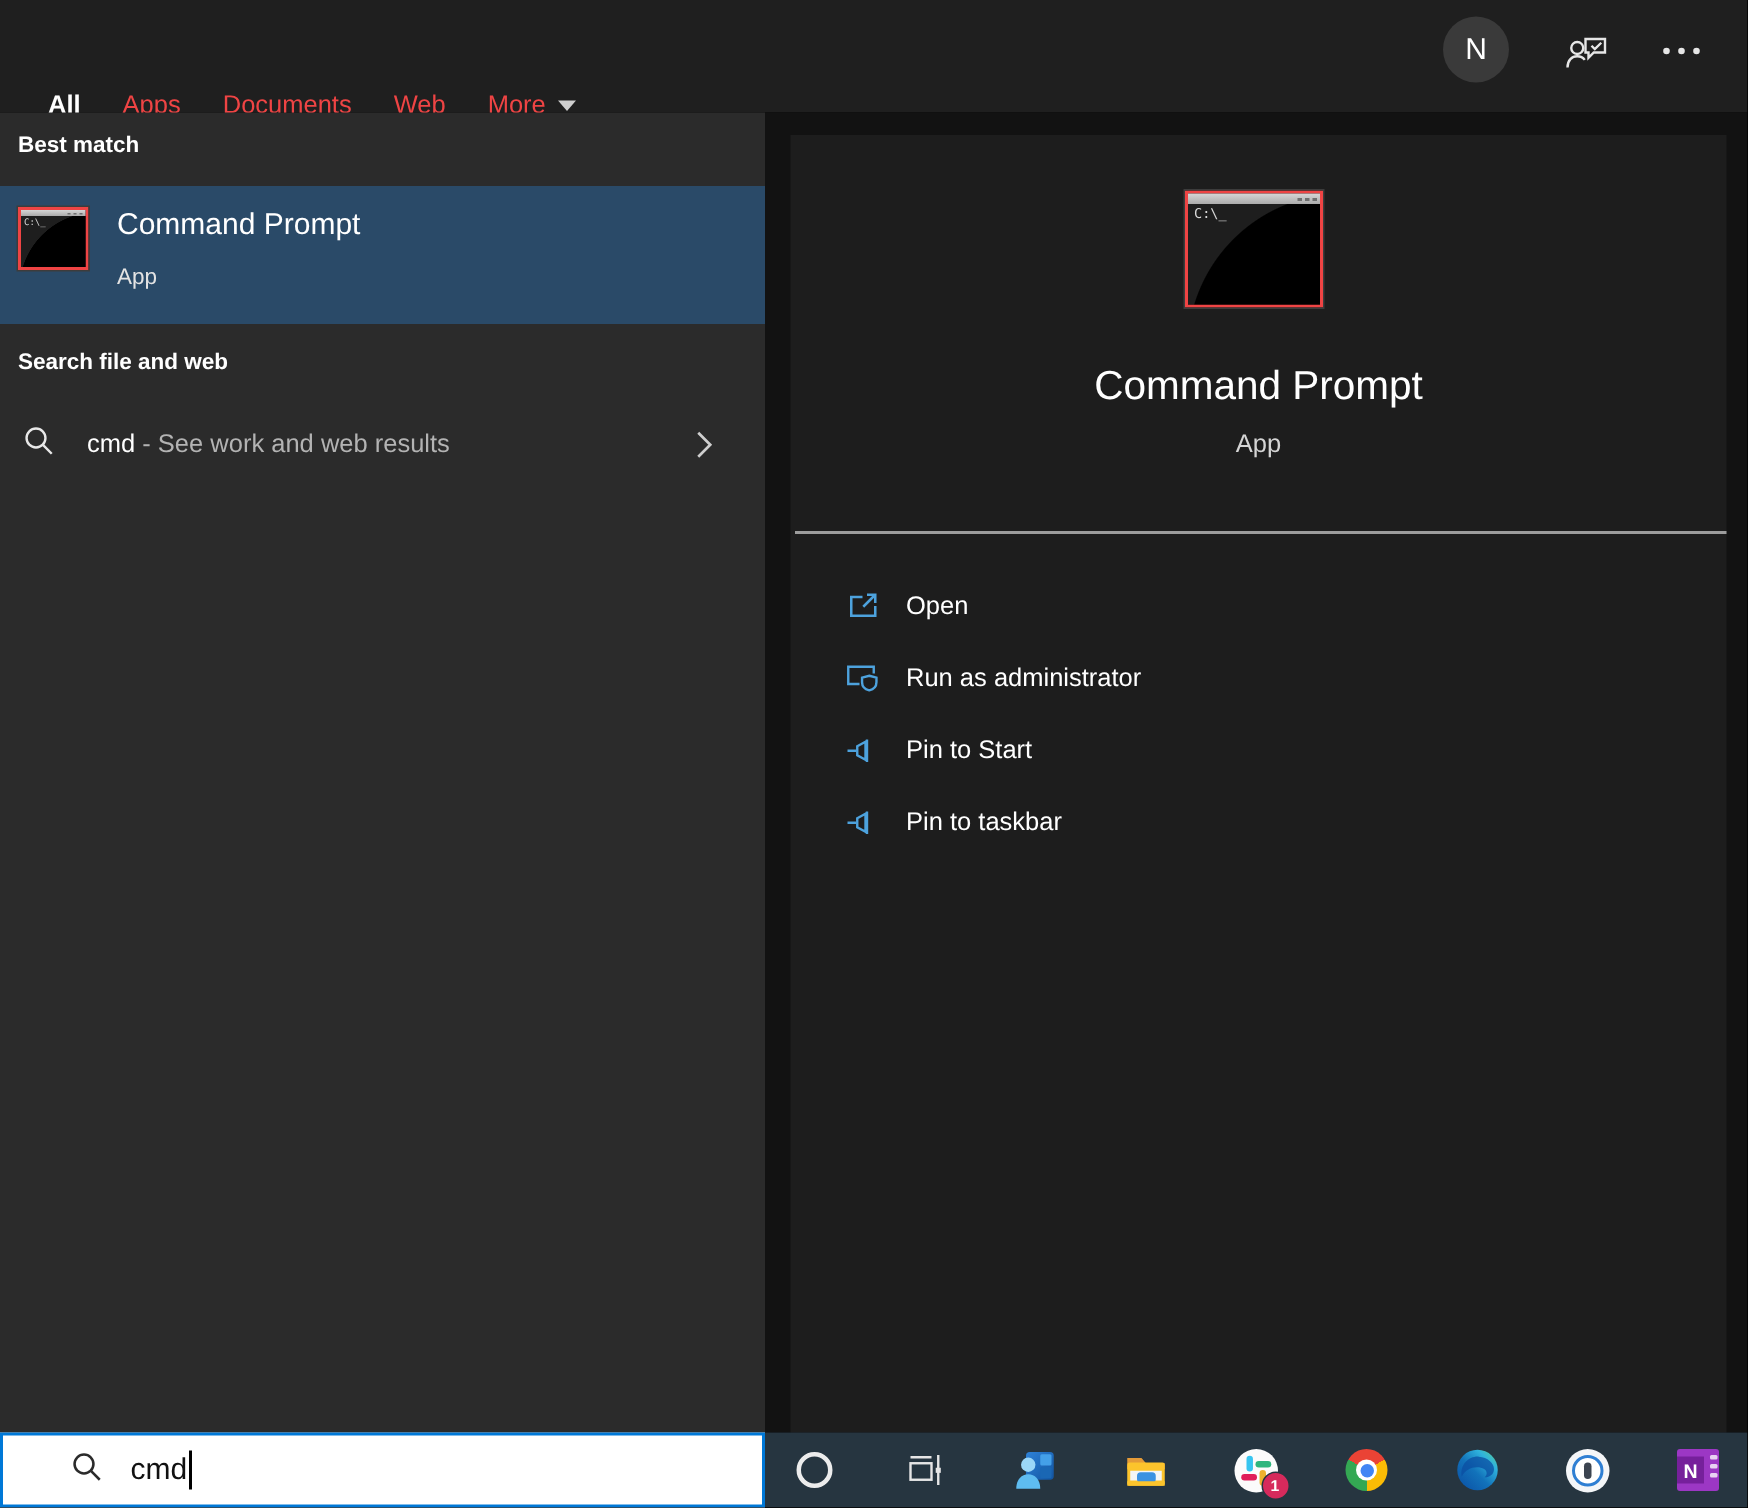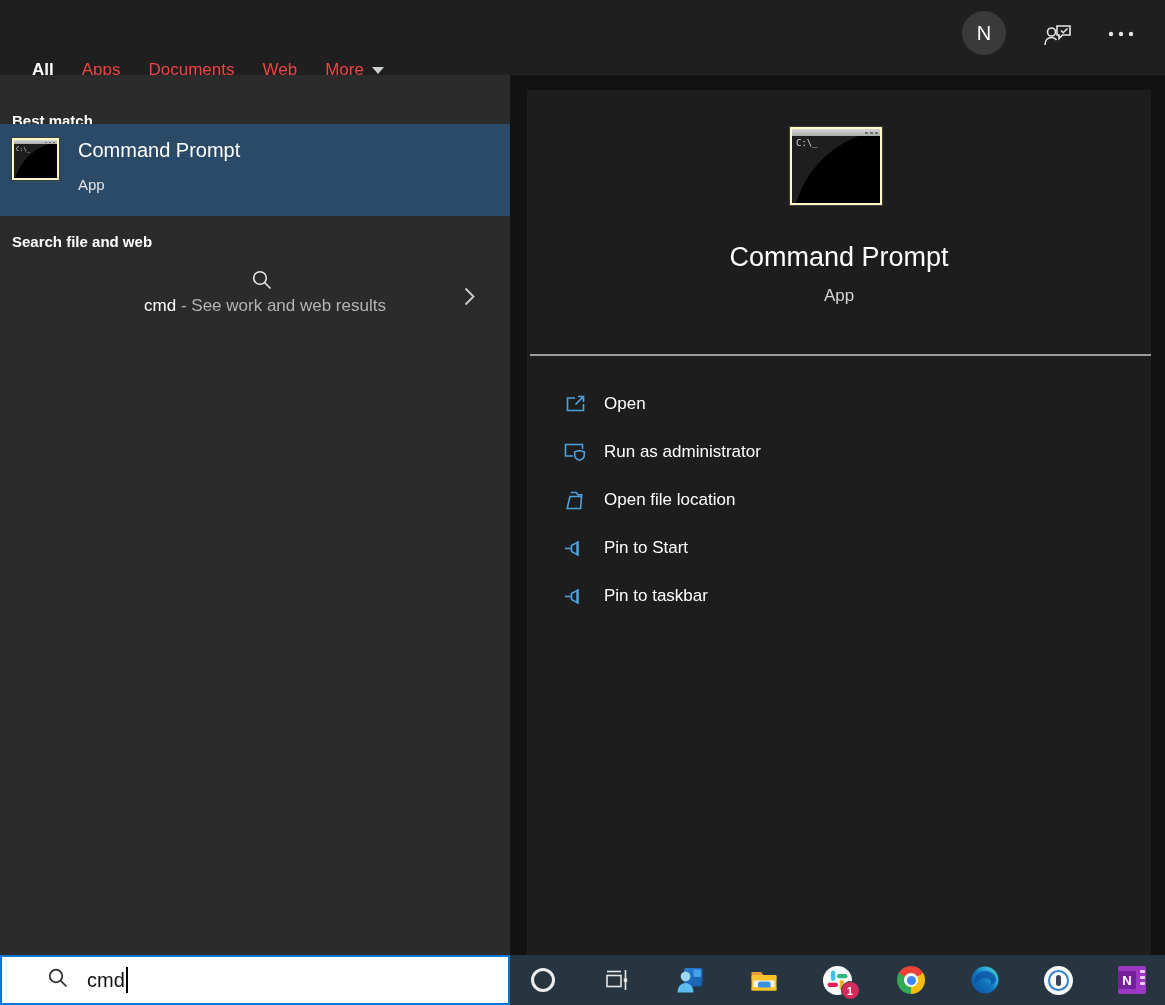--- a/index.html
+++ b/index.html
@@ -18,40 +18,40 @@
   .fb-icon { position:absolute; left:1042px; top:19px; }
   .ellipsis { position:absolute; left:1106px; top:26px; }
 
   
   .left-pane { position:absolute; left:0; top:75px; width:510px; height:880px; background:#2b2b2b; }
   .section-header { position:absolute; left:12px; font-size:15px; font-weight:bold; color:#fff; }
   .best-row { position:absolute; left:0; top:49px; width:510px; height:92px; background:#2a4a68; }
   .best-row .cmd-window { position:absolute; left:12px; top:14px; }
   .best-title { position:absolute; left:78px; top:15px; font-size:20px; color:#fff; }
   .best-sub { position:absolute; left:78px; top:52px; font-size:15px; color:#e3e3e3; }
-  .sugg-row { position:absolute; left:0; top:193px; width:510px; height:56px; display:flex; align-items:center;flex-direction:column; }
+  .sugg-row { position:absolute; left:0; top:193px; width:510px; height:56px; display:flex; align-items:center; }
   .sugg-row .mag { margin-left:14px; }
   .sugg-text { margin-left:20px; font-size:17px; color:#fff; }
   .sugg-rest { color:#b3b3b3; }
   .sugg-chev { position:absolute; right:33px; top:17px; }
 
   
   .right-area { position:absolute; left:510px; top:75px; width:655px; height:880px; background:#121212; }
   .panel { position:absolute; left:17px; top:15px; width:624px; height:865px; background:#1d1d1d; }
   .panel .cmd-window { position:absolute; left:263px; top:37px; }
   .panel-title { position:absolute; left:0; top:152px; width:624px; text-align:center; font-size:27px; color:#fff; }
   .panel-sub { position:absolute; left:0; top:196px; width:624px; text-align:center; font-size:17px; color:#d4d4d4; }
   .divider { position:absolute; left:3px; top:264px; width:621px; height:2px; background:#9d9d9d; }
   .actions { position:absolute; left:0; top:290px; width:624px; }
   .action { height:48px; display:flex; align-items:center; }
   .action .aicon { width:24px; height:24px; margin-left:36px; display:flex; align-items:center; justify-content:center; }
   .action .alabel { margin-left:17px; font-size:17px; color:#fff; }
 
   
-  .cmd-window { width:92px; height:78px; background:#000; border:2px solid #fef9c3; outline:1px solid #3c3c3c; box-sizing:border-box; }
+  .cmd-window { width:92px; height:78px; background:#000; border:2px solid #ef4444; outline:1px solid #3c3c3c; box-sizing:border-box; }
   .cmd-titlebar { height:7px; background:linear-gradient(#d6d6d6,#ababab); display:flex; justify-content:flex-end; align-items:center; gap:2px; padding-right:2px; }
   .cmd-titlebar i { width:3px; height:2px; background:#6f6f6f; }
   .cmd-body { height:calc(100% - 7px); background:radial-gradient(circle at 118% 145%, #000 73%, #1e1e1e 73.5%); }
   .cmd-label { color:#d9d9d9; font-family:"DejaVu Sans Mono", monospace; font-size:9px; padding:2px 0 0 4px; }
   .cmd-window.small { width:47px; height:42px; border-width:2px; }
   .cmd-window.small .cmd-titlebar { height:4px; }
   .cmd-window.small .cmd-titlebar i { width:2px; height:1px; }
   .cmd-window.small .cmd-body { height:calc(100% - 4px); }
   .cmd-window.small .cmd-label { font-size:6px; padding:1px 0 0 2px; }
 
@@ -121,21 +121,21 @@
   <div class="ellipsis">
     <svg width="32" height="16" viewBox="0 0 32 16" fill="#e6e6e6">
       <circle cx="5" cy="8" r="2.2"></circle>
         <circle cx="15" cy="8" r="2.2"></circle>
         <circle cx="25" cy="8" r="2.2"></circle>
     </svg>
   </div>
 </div>
 
 <div class="left-pane">
-  <div class="section-header" style="top:13px;margin-top:24px;">Best match</div>
+  <div class="section-header" style="top:13px;">Best match</div>
 
   <div class="best-row">
     <div class="cmd-window small">
       <div class="cmd-titlebar">
           <i></i>
           <i></i>
           <i></i>
         </div>
       <div class="cmd-body">
         <div class="cmd-label">C:\_</div>
@@ -194,28 +194,20 @@
         <span class="alabel">Open</span>
       </div>
       <div class="action">
         <span class="aicon">
           <svg width="24" height="24" viewBox="0 0 24 24" fill="none" stroke="#4da2dd" stroke-width="1.6">
             <path d="M10 16H2.5V4.5h17V9"></path>
             <path d="M16.5 10.5l4.8 1.3v3c0 3-2 4.7-4.8 5.4-2.8-.7-4.8-2.4-4.8-5.4v-3z"></path>
           </svg>
         </span>
         <span class="alabel">Run as administrator</span>
-      </div>
-      <div class="action">
-        <span class="aicon">
-          <svg width="23" height="23" viewBox="0 0 23 23" fill="none" stroke="#4da2dd" stroke-width="1.6">
-            <path d="M7 3.5h5.5l1.8 2.3H18v13.7H4.5l2-12h11" transform="skewX(-4)"></path>
-          </svg>
-        </span>
-        <span class="alabel">Open file location</span>
       </div>
       <div class="action">
         <span class="aicon">
           <svg width="23" height="23" viewBox="0 0 23 23" fill="none" stroke="#4da2dd" stroke-width="1.6">
             <line x1="1" y1="11.5" x2="7" y2="11.5"></line>
             <path d="M7.5 8.5l5.5-3v12l-5.5-3z"></path>
             <line x1="14" y1="4" x2="14" y2="19"></line>
           </svg>
         </span>
         <span class="alabel">Pin to Start</span>

